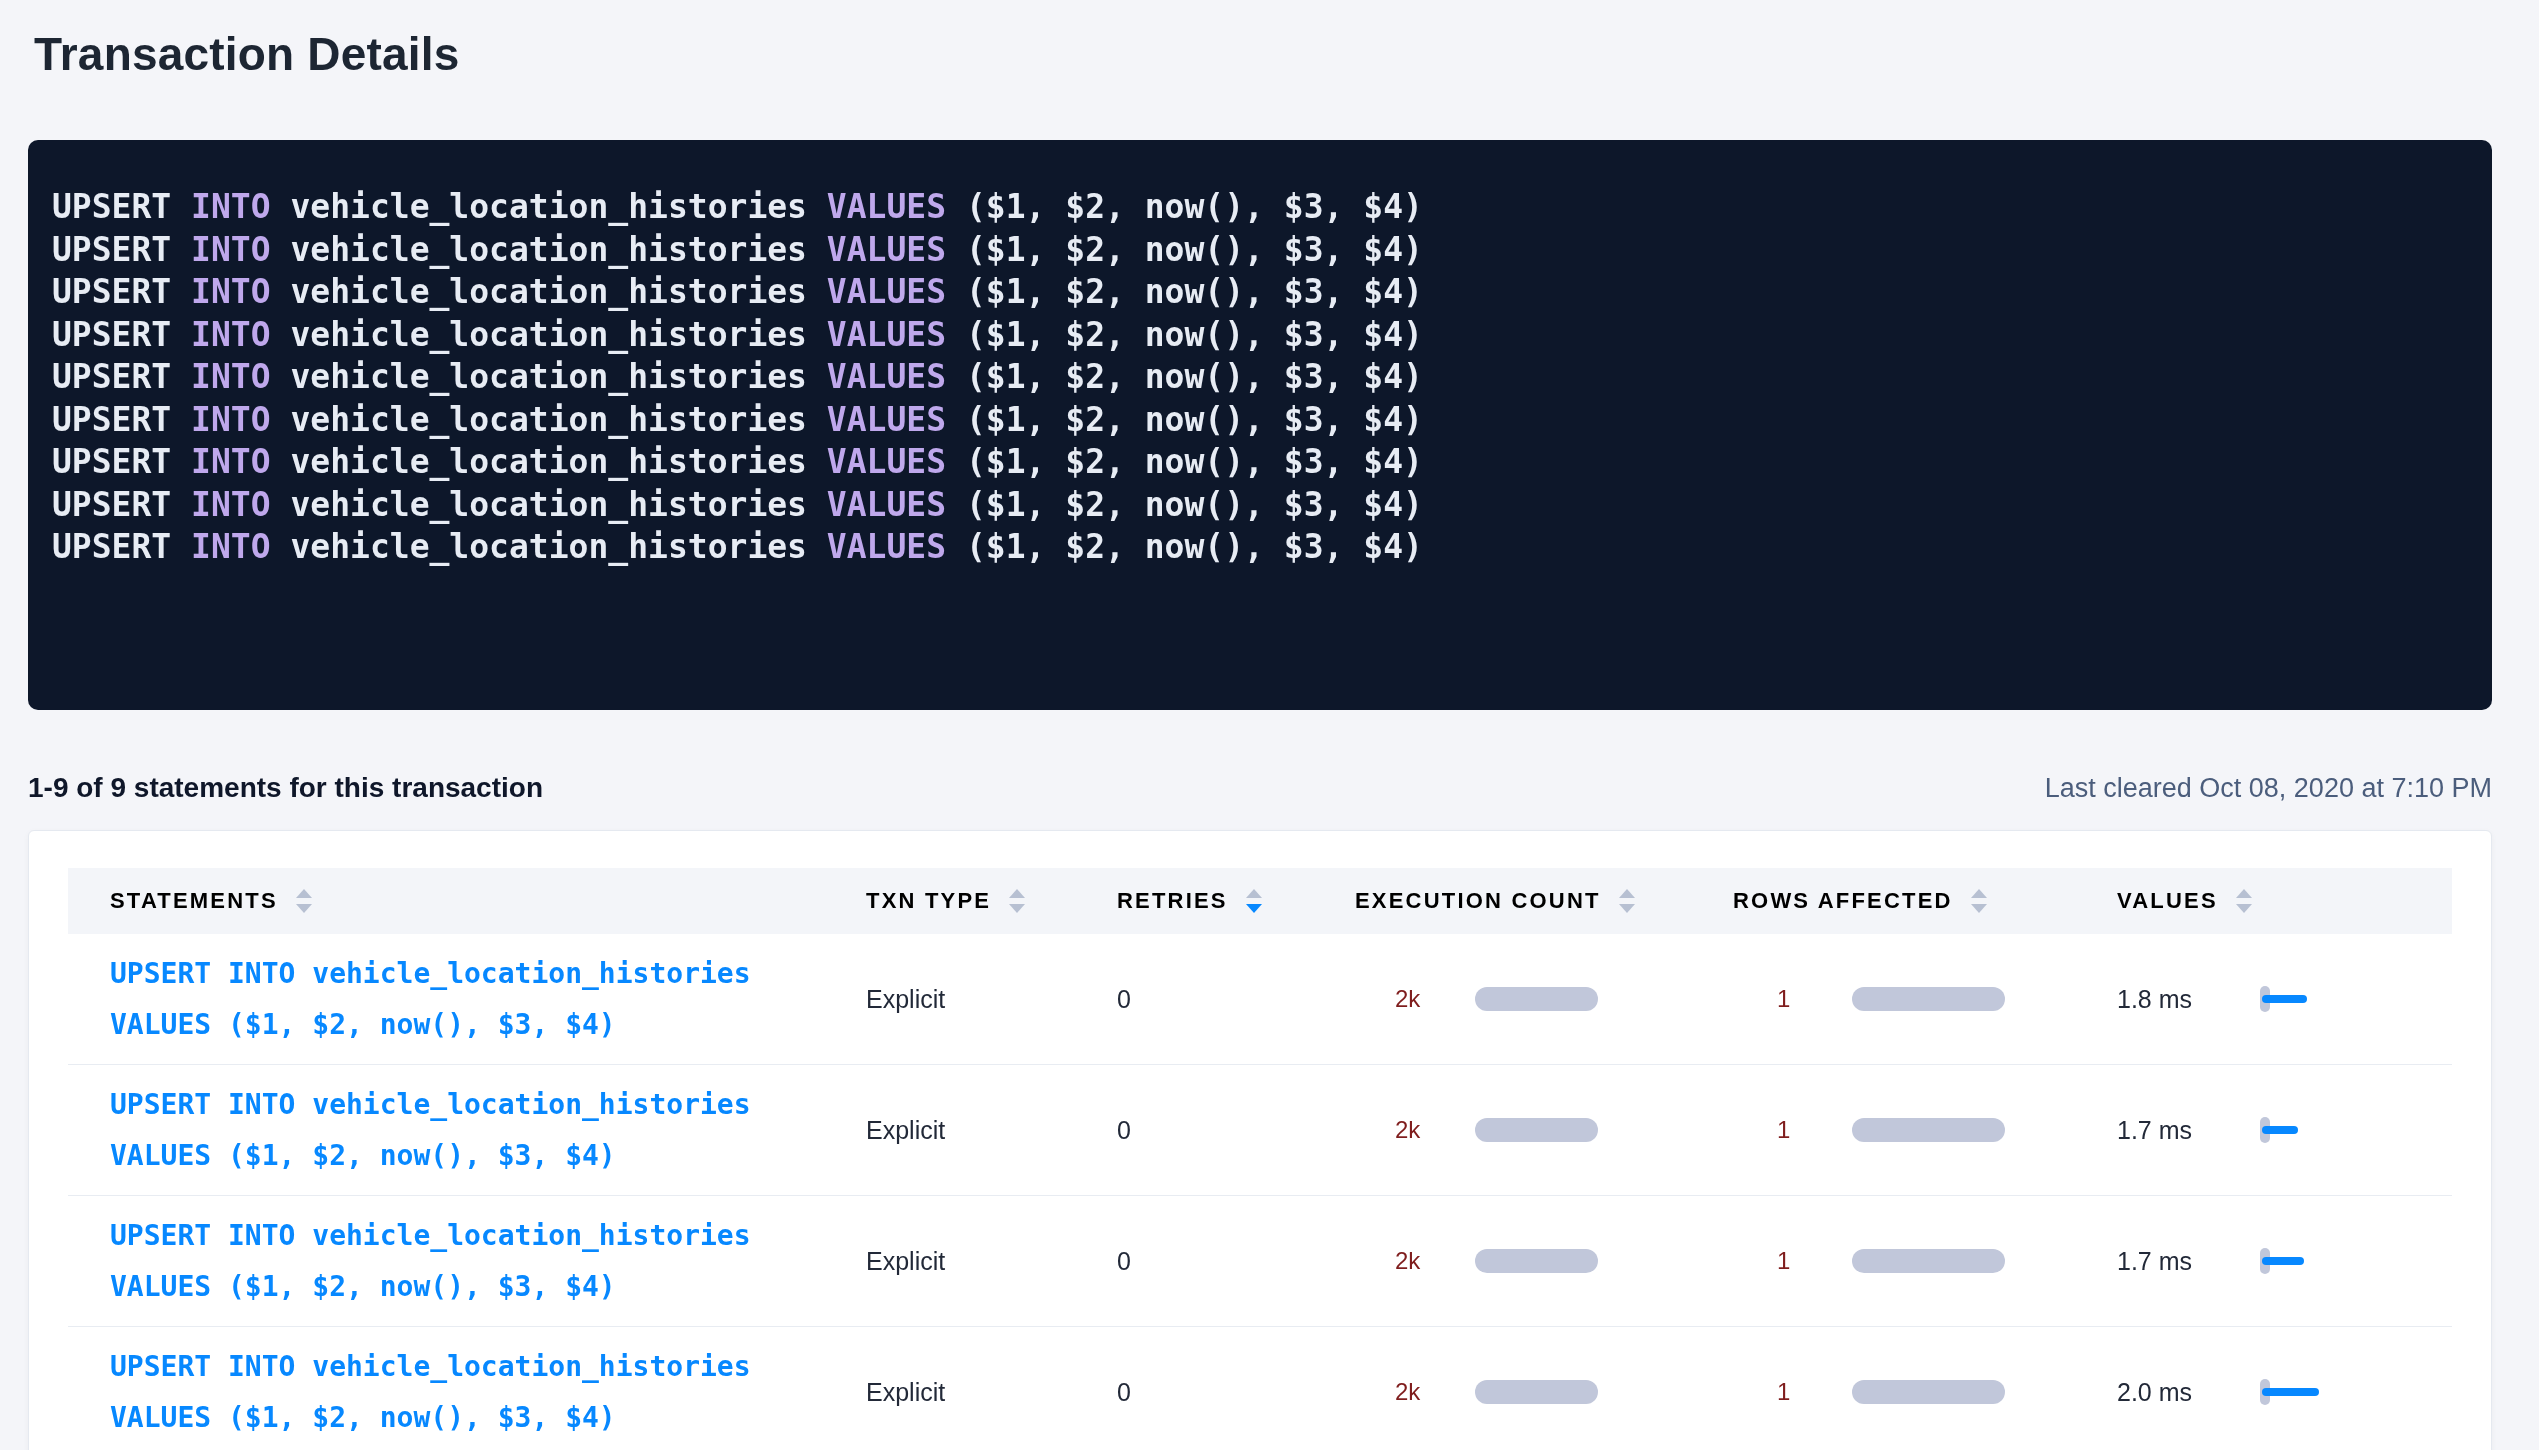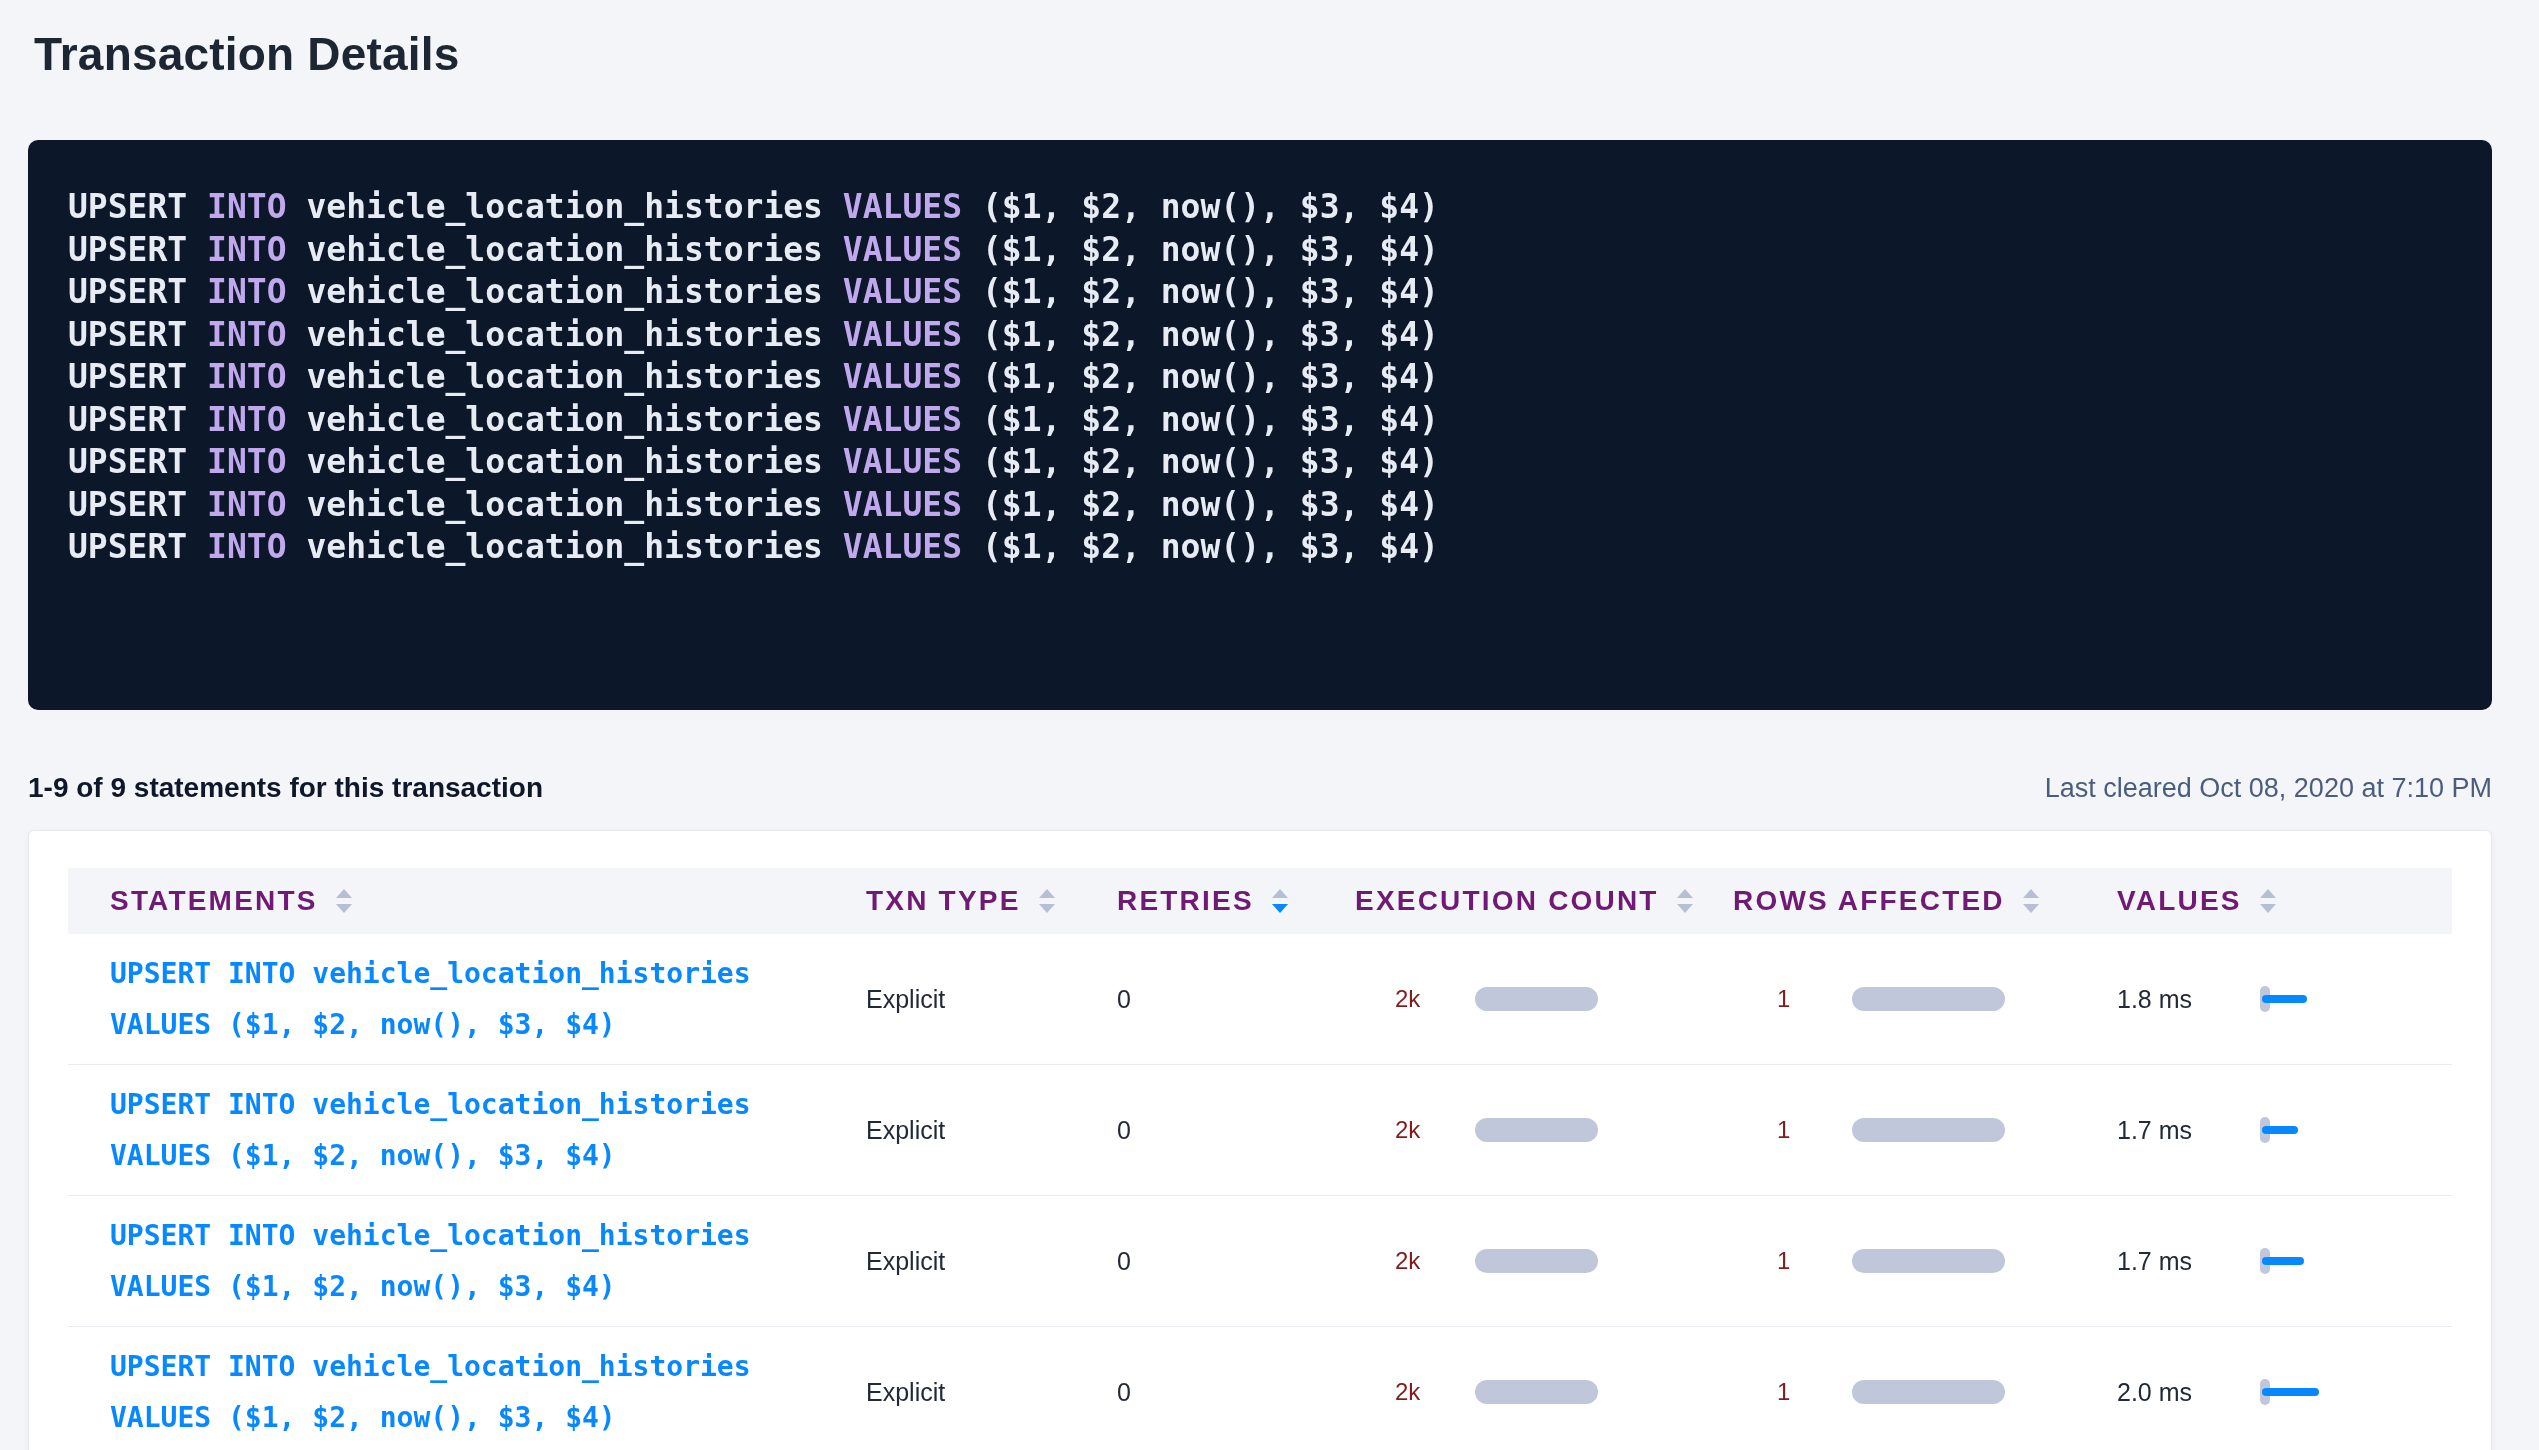--- a/index.html
+++ b/index.html
@@ -19,21 +19,21 @@
     color: #1d2633;
     letter-spacing: 0.2px;
   }
 
   
   .code-block {
     margin-top: 58px;
     width: 2464px; height: 570px;
     background: #0d172a;
     border-radius: 10px;
-    padding: 46px 40px;
+    padding: 46px 24px;
     font-family: "DejaVu Sans Mono", monospace;
     font-weight: 700;
     font-size: 33px; line-height: 42.5px;
     color: #e7ecf4;
     overflow: hidden;
   }
   .code-line { white-space: pre; }
   .code-line .kw { color: #bfa8ec; }
 
   
@@ -60,23 +60,23 @@
     grid-template-columns: 756px 251px 238px 378px 384px 1fr;
     padding-left: 42px;
   }
   .thead {
     height: 66px;
     background: #f3f5f9;
     align-items: center;
   }
   .th { display: flex; align-items: center; gap: 18px; cursor: pointer; }
   .th-label {
-    font-size: 28px; font-weight: 700;
+    font-size: 22px; font-weight: 700;
     letter-spacing: 2.2px;
-    color: #701a75;
+    color: #000000;
     white-space: nowrap;
   }
   .sort { display: inline-flex; flex-direction: column; gap: 6px; }
   .tri { width: 0; height: 0; border-left: 8px solid transparent; border-right: 8px solid transparent; }
   .tri-up   { border-bottom: 9px solid #b7c0d2; }
   .tri-down { border-top:    9px solid #b7c0d2; }
   .tri-down.active { border-top-color:    #0788ff; }
 
   .tr {
     height: 131px;

